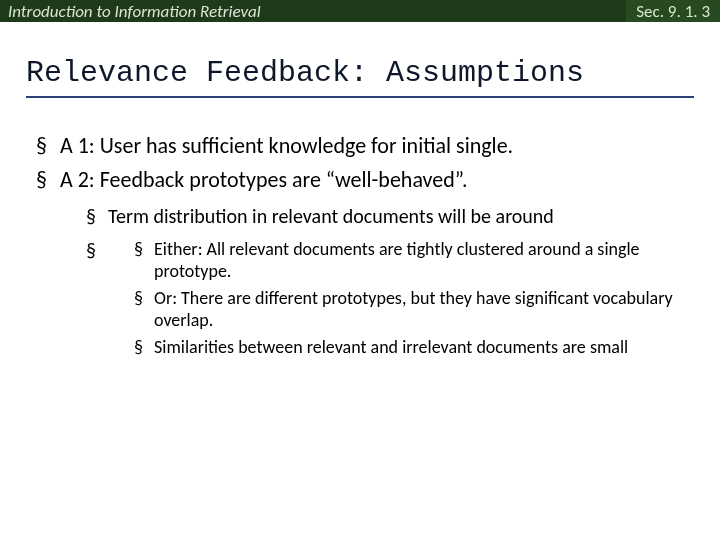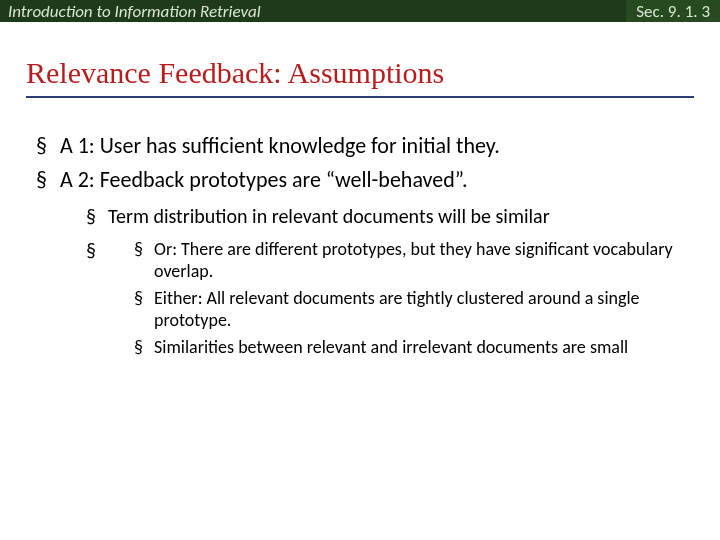--- a/index.html
+++ b/index.html
@@ -2,21 +2,21 @@
 <html><head>
 <meta charset="utf-8">
 <style>
   * { margin: 0; padding: 0; box-sizing: border-box; }
   html, body { width: 720px; height: 540px; font-family: Calibri, "Segoe UI", Arial, sans-serif; background: #fff; color: #000; }
   .slide { width: 720px; height: 540px; position: relative; }
   .topbar { width: 100%; height: 22px; background: #1f3a1a; display: flex; align-items: center; justify-content: space-between; color: #d8e6d4; font-style: italic; font-size: 17px; padding: 0 8px; }
   .topbar .left { font-style: italic; }
   .topbar .right { font-style: normal; background: #274a20; height: 100%; display:flex; align-items:center; padding:4px 10px; margin-right:-8px; }
   .title-wrap { padding: 34px 26px 10px 26px; }
-  .title { font-size: 30px; font-weight: 400; color: #b91c1c; font-family: Liberation Serif, serif; }
+  .title { font-size: 30px; font-weight: 400; color: #0f172a; font-family: Liberation Mono, monospace; }
   .title-rule { border: none; border-top: 2px solid #2a3f73; margin-top: 6px; }
   .content { padding: 24px 36px 0 36px; font-size: 22px; line-height: 1.28; }
   ul { list-style: none; }
   li { position: relative; padding-left: 24px; margin-bottom: 6px; }
   li::before { content: "§"; position: absolute; left: 0; top: 0; font-weight: normal; }
   ul.level1 > li { font-size: 22px; }
   ul.level2 { margin-top: 10px; margin-left: 26px; }
   ul.level2 > li { font-size: 20px; padding-left: 22px; margin-bottom: 4px; }
   ul.level3 { margin-top: 8px; margin-left: 26px; }
   ul.level3 > li { font-size: 18px; padding-left: 20px; margin-bottom: 4px; line-height: 1.25; }
@@ -31,29 +31,29 @@
     <span class="right">Sec. 9. 1. 3</span>
   </div>
 
   <div class="title-wrap">
     <h1 class="title">Relevance Feedback: Assumptions</h1>
     <hr class="title-rule">
   </div>
 
   <div class="content">
     <ul class="level1">
-      <li>A 1: User has sufficient knowledge for initial they.</li>
+      <li>A 1: User has sufficient knowledge for initial single.</li>
       <li>
         <span>A 2: Feedback prototypes are “well-behaved”.</span>
         <ul class="level2">
-          <li>Term distribution in relevant documents will be similar</li>
+          <li>Term distribution in relevant documents will be around</li>
           <li>
             <ul class="level3">
+              <li>Either: All relevant documents are tightly clustered around a single prototype.</li>
               <li>Or: There are different prototypes, but they have significant vocabulary overlap.</li>
-              <li>Either: All relevant documents are tightly clustered around a single prototype.</li>
               <li>Similarities between relevant and irrelevant documents are small</li>
             </ul>
           </li>
         </ul>
       </li>
     </ul>
   </div>
 
 </div>
 

